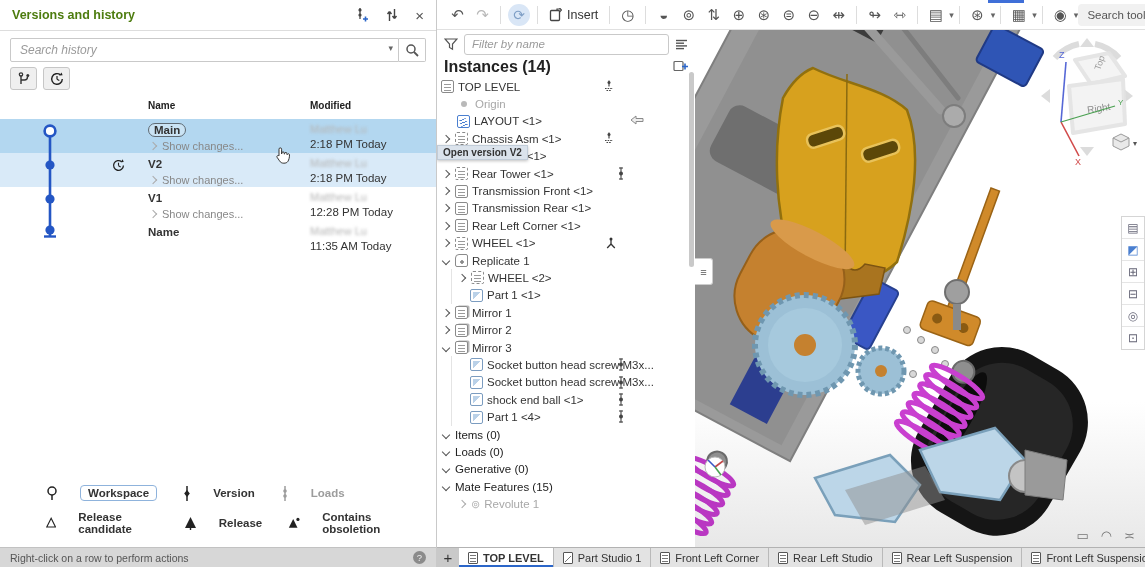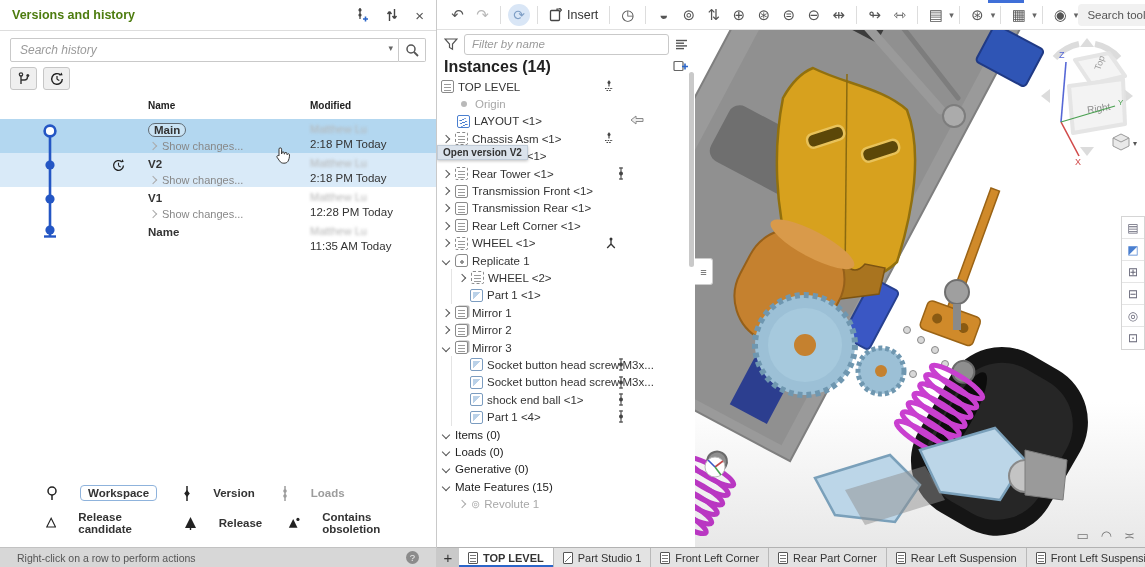--- a/index.html
+++ b/index.html
@@ -36,21 +36,21 @@
   .vplain { font-weight:bold; font-size:11.5px; }
   .showch { color:#888; font-size:11px; margin-top:3px; display:flex; align-items:center; gap:4px; }
   .vmod { position:absolute; left:310px; top:4px; }
   .vauthor { color:#b5b5b5; font-size:11px; filter:blur(1.6px); }
   .vtime { margin-top:3px; font-size:11.5px; color:#333; }
   .legend { position:absolute; left:46px; bottom:32px; font-size:11.5px; font-weight:bold; color:#333; }
   .lrow { display:flex; align-items:center; margin-top:10px; }
   .litem { display:flex; align-items:center; gap:22px; margin-right:26px; }
   .wsbox { border:1px solid #8fb3dc; border-radius:4px; padding:1px 7px; }
   .lgray { color:#9c9c9c; }
-  .statusbar { position:absolute; left:0; right:0; bottom:0; height:20px; background:#d7d7d7; border-top:1px solid #c2c2c2; display:flex; align-items:center; padding:0 17px; font-size:10.5px; color:#555; }
+  .statusbar { position:absolute; left:0; right:0; bottom:0; height:20px; background:#d7d7d7; border-top:1px solid #c2c2c2; display:flex; align-items:center; padding:0 10px; font-size:10.5px; color:#555; }
   .helpc { margin-left:auto; width:13px; height:13px; border-radius:50%; background:#8b8b8b; color:#eee; font-size:9.5px; display:flex; align-items:center; justify-content:center; }
   .cursor-hand { position:absolute; left:274px; top:146px; z-index:9; }
 
   
   .main { flex:1; display:flex; flex-direction:column; min-width:0; }
   .toolbar { height:30px; flex:none; border-bottom:1px solid #e0e0e0; display:flex; align-items:center; padding:0 8px; background:#fff; position:relative; }
   .tb { width:25px; height:24px; display:flex; align-items:center; justify-content:center; color:#555; font-size:15px; border-radius:3px; flex:none; }
   .tb.dis { color:#b8b8b8; }
   .tb-sync { width:22px; height:22px; border-radius:50%; background:#d9e6f6; color:#7f9fc6; display:flex; align-items:center; justify-content:center; font-size:14px; flex:none; margin:0 2px; }
   .tbsep { width:1px; height:18px; background:#ddd; margin:0 5px; flex:none; }
@@ -774,21 +774,21 @@
       <span class="tab">
           <span class="tico ps"></span>
           <span>Part Studio 1</span>
         </span>
       <span class="tab">
           <span class="tico"></span>
           <span>Front Left Corner</span>
         </span>
       <span class="tab">
           <span class="tico"></span>
-          <span>Rear Part Corner</span>
+          <span>Rear Left Studio</span>
         </span>
       <span class="tab">
           <span class="tico"></span>
           <span>Rear Left Suspension</span>
         </span>
       <span class="tab">
           <span class="tico"></span>
           <span>Front Left Suspension</span>
         </span>
 

